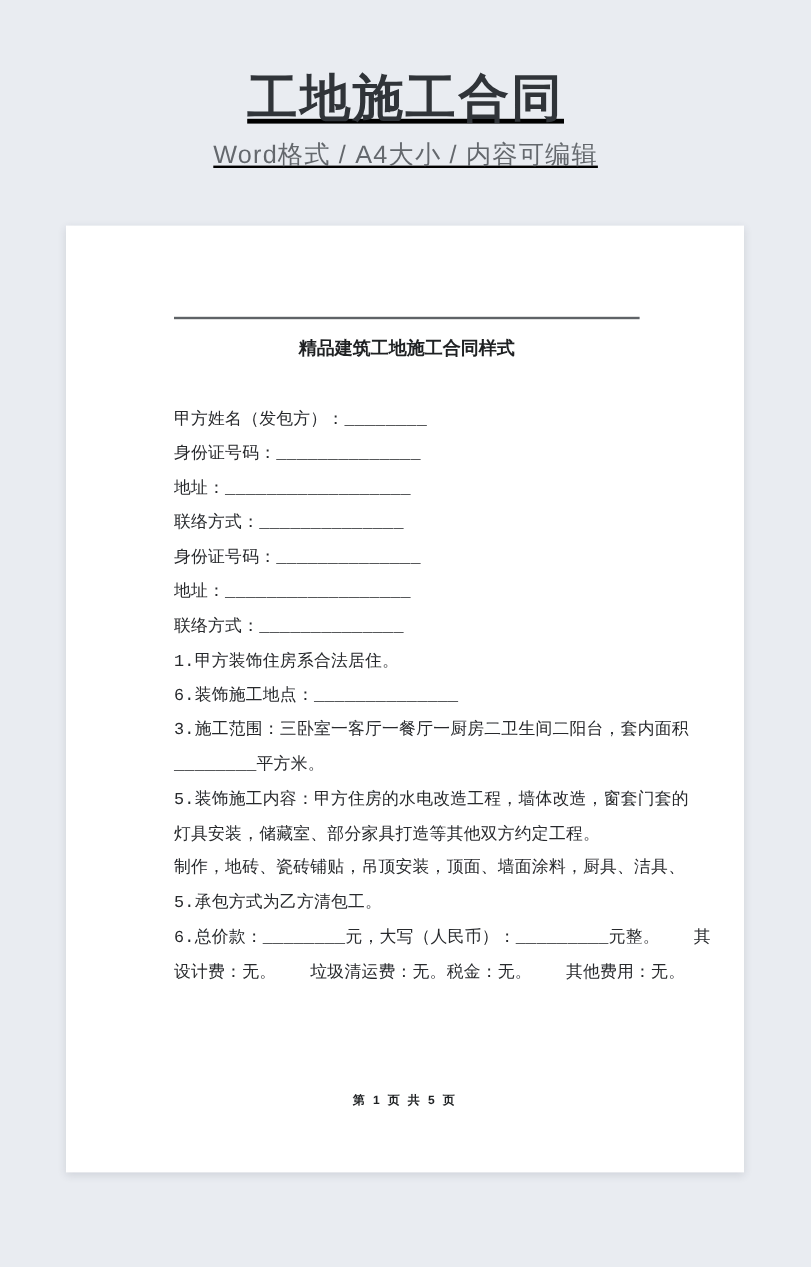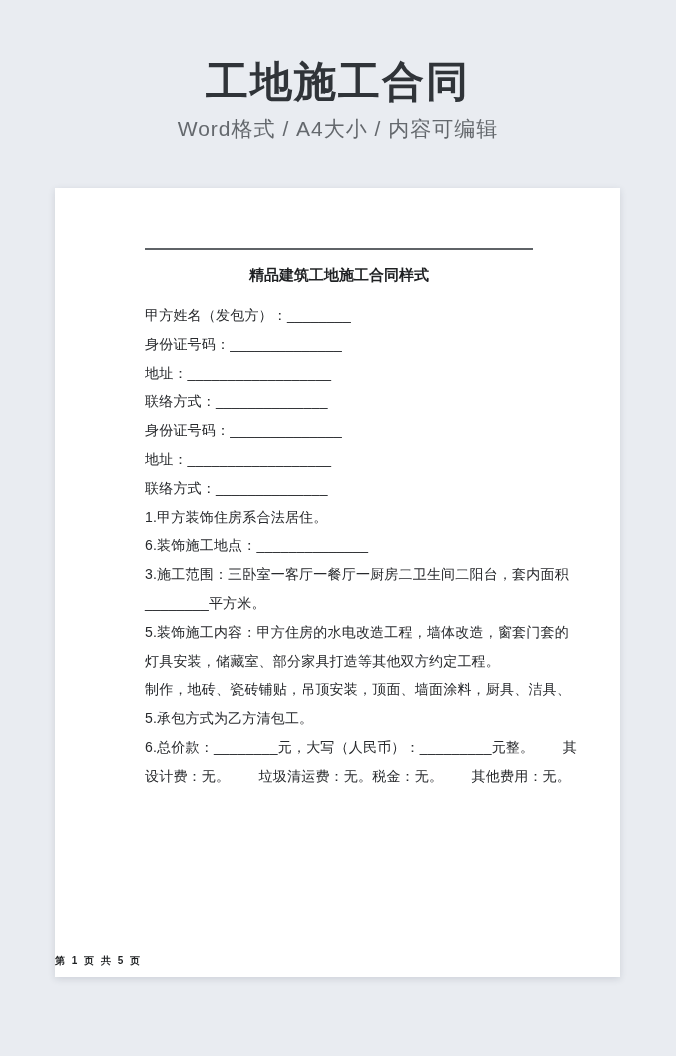--- a/index.html
+++ b/index.html
@@ -11,20 +11,21 @@
     overflow: hidden;
     font-family: "Liberation Sans", "DejaVu Sans", sans-serif;
   }
 
   
   .banner {
     position: absolute;
     top: 0; left: 0;
     width: 676px;
     text-align: center;
+    text-decoration: underline;
   }
   .banner-title {
     margin-top: 58px;
     font-size: 42px;
     font-weight: 800;
     color: #303439;
     letter-spacing: 2px;
     line-height: 1.15;
   }
   .banner-subtitle {
@@ -41,54 +42,55 @@
     left: 55px;
     top: 188px;
     width: 565px;
     height: 789px;
     background: #ffffff;
     box-shadow: 0 2px 7px rgba(40, 50, 70, 0.14);
   }
   .page-inner {
     position: absolute;
     left: 90px;
-    top: 0;
+    top: 16px;
     width: 388px;
   }
   .doc-rule {
     margin-top: 60px;
     height: 2px;
     background: #5f6367;
   }
   .doc-title {
     margin-top: 14px;
     font-size: 15px;
     font-weight: bold;
     color: #1f2123;
     text-align: center;
     line-height: 22px;
   }
   .doc-body {
-    margin-top: 15px;
+    margin-top: 34px;
+    font-family: Liberation Mono, monospace;
   }
   .doc-line {
     margin: 0;
     font-size: 14px;
     font-weight: 500;
     line-height: 28.8px;
     color: #27292c;
     white-space: nowrap;
     letter-spacing: 0.2px;
   }
   .page-footer {
     position: absolute;
     left: 0;
-    top: 766px;
+    top: 722px;
     width: 565px;
-    text-align: left;
+    text-align: center;
     font-size: 10px;
     font-weight: bold;
     letter-spacing: 2px;
     color: #1f2123;
   }
 </style>
 </head>
 <body>
 
 <div class="banner">

